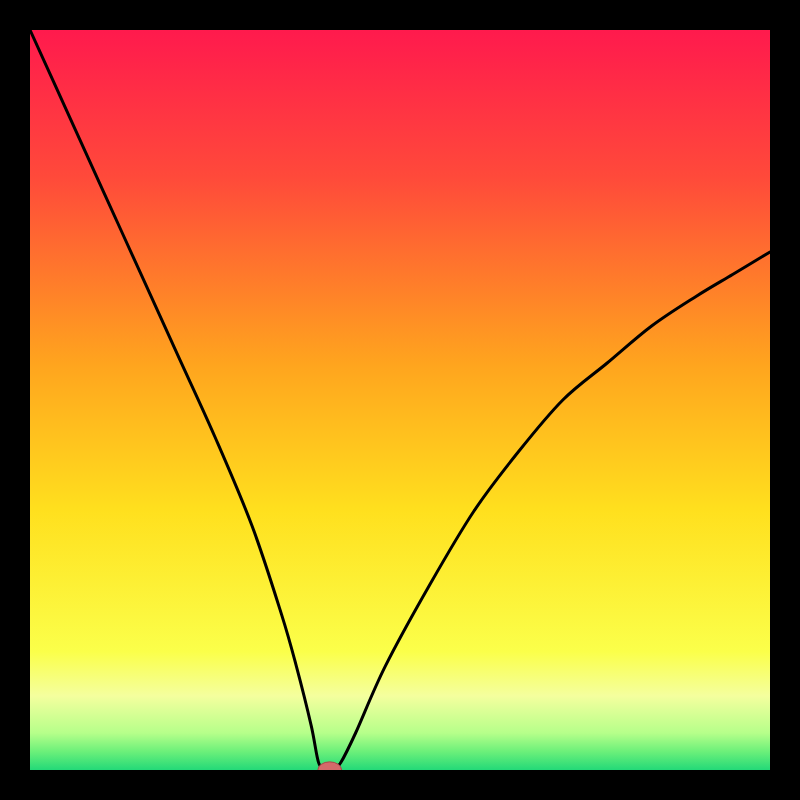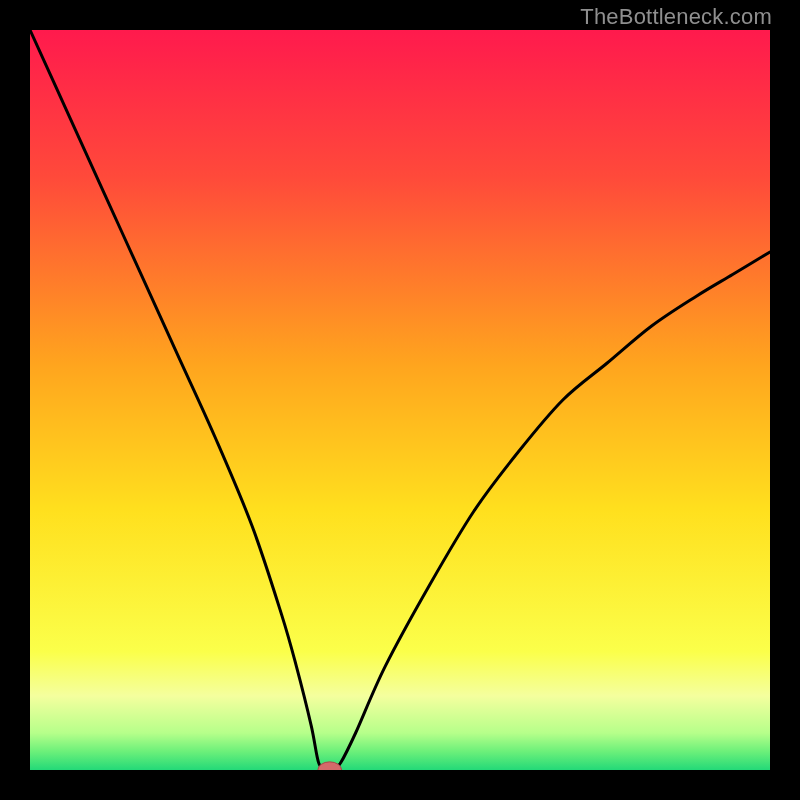--- a/index.html
+++ b/index.html
@@ -36,21 +36,20 @@
     overflow: hidden;
   }
   .plot-area svg {
     display: block;
   }
 </style>
 </head>
 <body>
 
 <div class="outer">
-  <div class="watermark">TheBottleneck.com</div>
 
   <div class="plot-area">
     <svg id="plot-svg" width="740" height="740" viewBox="0 0 740 740">
       <defs>
         <linearGradient id="bg-grad" x1="0" y1="0" x2="0" y2="1">
             <stop offset="0%" stop-color="#ff1a4d"></stop>
             <stop offset="20%" stop-color="#ff4a3a"></stop>
             <stop offset="45%" stop-color="#ffa41e"></stop>
             <stop offset="65%" stop-color="#ffe01e"></stop>
             <stop offset="84%" stop-color="#fbff4a"></stop>

